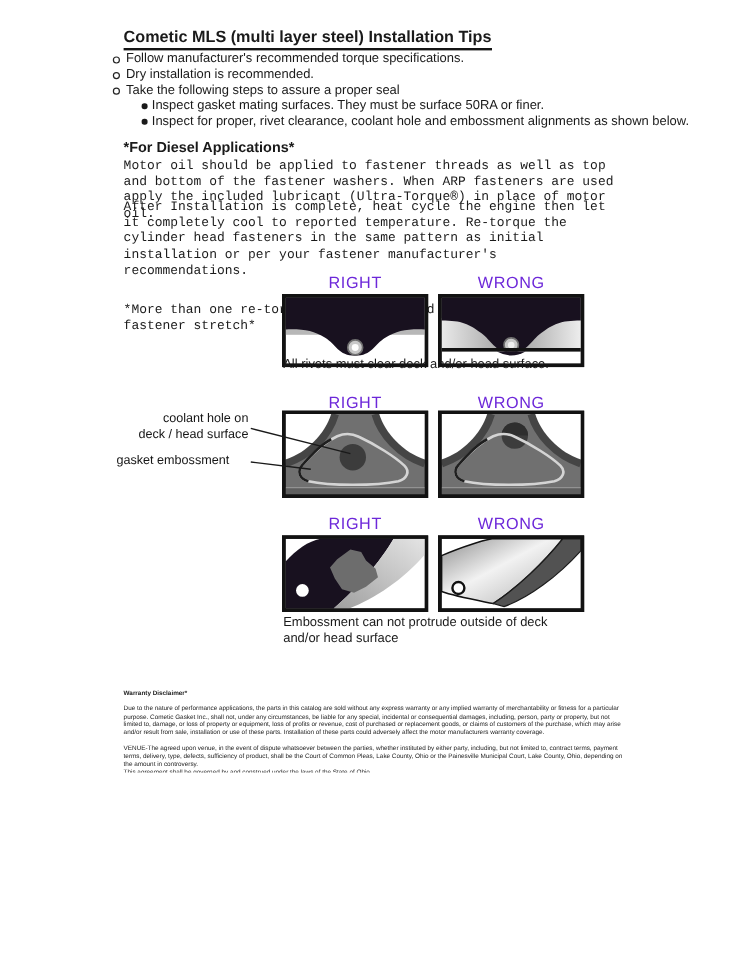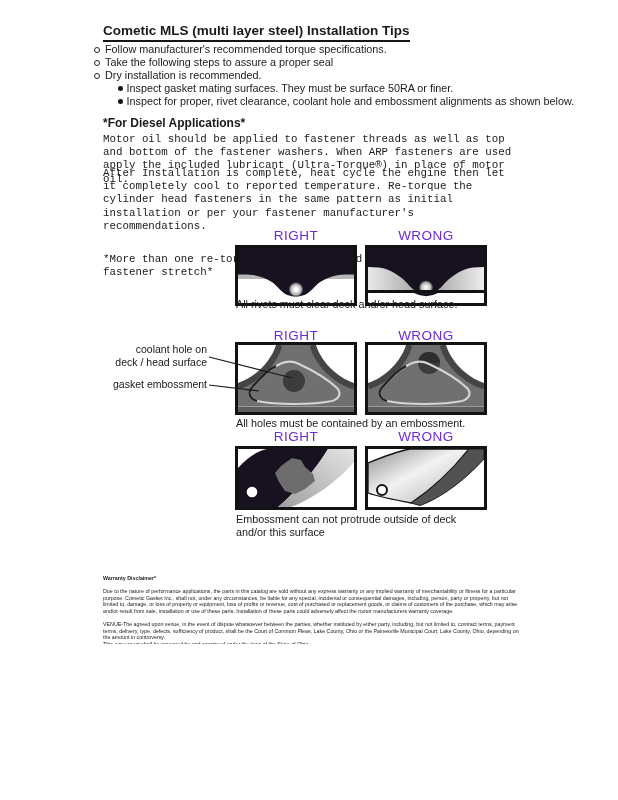--- a/index.html
+++ b/index.html
@@ -22,21 +22,21 @@
   .p1{top:133px;} .p2{top:167px;} .p3{top:209px;margin-top:44px;}
 
   .col-label{position:absolute;width:122px;text-align:center;font-size:13.5px;
              letter-spacing:.5px;color:#6d28d9;}
   .dbox{position:absolute;width:122px;}
   .dbox svg{display:block;}
   .caption{position:absolute;left:236px;font-size:10.8px;line-height:12.5px;white-space:pre-line;}
 
   .ann{position:absolute;width:110px;text-align:right;font-size:10.5px;line-height:12.5px;
        white-space:pre-line;color:#161616;}
-  .ann1{left:97px;top:343px;} .ann2{left:97px;top:378px;text-align:right;}
+  .ann1{left:97px;top:343px;} .ann2{left:81px;top:378px;text-align:right;}
   .leaders{position:absolute;left:0;top:0;pointer-events:none;z-index:6;}
 
   .fine{position:absolute;left:103px;top:575px;width:416px;font-size:5.3px;
         line-height:6.6px;color:#222;}
   .fine .fp-head{font-weight:bold;margin:0 0 6.5px 0;}
   .fine p{margin:0 0 6.6px 0;white-space:pre-line;}
 
   .pagenum{position:absolute;left:388px;top:760px;font-size:13px;color:#2a2a2a;}
 </style>
 </head>
@@ -46,25 +46,25 @@
 
   <div class="title">Cometic MLS (multi layer steel) Installation Tips</div>
 
   <div class="bullets">
     <div class="brow">
       <span class="dot-open"></span>
       <span>Follow manufacturer's recommended torque specifications.</span>
     </div>
     <div class="brow">
       <span class="dot-open"></span>
-      <span>Take the following steps to assure a proper seal</span>
+      <span>Dry installation is recommended.</span>
     </div>
     <div class="brow">
       <span class="dot-open"></span>
-      <span>Dry installation is recommended.</span>
+      <span>Take the following steps to assure a proper seal</span>
     </div>
     <div class="brow sub">
       <span class="dot-fill"></span>
       <span>Inspect gasket mating surfaces.  They must be surface 50RA or finer.</span>
     </div>
     <div class="brow sub">
       <span class="dot-fill"></span>
       <span>Inspect for proper, rivet clearance, coolant hole and embossment alignments as shown below.</span>
     </div>
   </div>
@@ -139,21 +139,20 @@
       <path d="M119,3 H81 C86,19 101,35 119,41 Z" fill="#ffffff"></path>
       <rect x="3" y="64" width="116" height="1" fill="#9b9b9b"></rect>
       <rect x="3" y="65" width="116" height="5" fill="#5e5e5e"></rect>
       <circle cx="64" cy="21" r="11" fill="#3c3c3c"></circle>
       <path d="M53,21 A11,11 0 0 1 75,21 Z" fill="#2e2e2e"></path>
       <path d="M22,59 C15,57 12,51 17,45.5 C26,35 36,26 46,21.5 C52,19 58,19 64,22 C78,28.5 94,38.5 102,46 C107,51 104,57 97,59 C78,63 40,63 22,59 Z" fill="none" stroke="#d4d4d4" stroke-width="2.2"></path>
       <path d="M22,59 C15,57 12,51 17,45.5 C26,35 33,28 41,24" fill="none" stroke="#1f1f1f" stroke-width="2.2"></path>
       <rect x="1.5" y="1.5" width="119" height="70" fill="none" stroke="#121212" stroke-width="3"></rect>
     </svg>
   </div>
-  <div class="caption" style="top:417px;">All holes must be contained by an embossment.</div>
 
   <svg class="leaders" width="618" height="800">
     <line x1="209" y1="357" x2="292" y2="378" stroke="#1a1a1a" stroke-width="1.2"></line>
     <line x1="209" y1="385" x2="259" y2="391" stroke="#1a1a1a" stroke-width="1.2"></line>
   </svg>
 
   <div class="col-label" style="left:235px;top:429px;">RIGHT</div>
   <div class="col-label" style="left:365px;top:429px;">WRONG</div>
 
   <div class="dbox" style="left:235px;top:446px;">
@@ -182,21 +181,21 @@
         </linearGradient>
       </defs>
       <rect x="1.5" y="1.5" width="119" height="61" fill="#ffffff" stroke="#121212" stroke-width="3"></rect>
       <path d="M3,17 C20,10 32,5.5 45,3 L104,3 C88,23 66,44 46,57 C31,54 14,51 3,47 Z" fill="url(#sv)" stroke="#121212" stroke-width="1.3"></path>
       <path d="M104,3 L119,3 L119,13 C100,34 76,52 55,59.5 L46,57 C66,44 88,23 104,3 Z" fill="#525252" stroke="#1c1c1c" stroke-width="1"></path>
       <circle cx="17" cy="44" r="5" fill="#ffffff" stroke="#121212" stroke-width="2"></circle>
       <rect x="1.5" y="1.5" width="119" height="61" fill="none" stroke="#121212" stroke-width="3"></rect>
     </svg>
   </div>
   <div class="caption" style="top:513px;">Embossment can not protrude outside of deck
-and/or this surface</div>
+and/or head surface</div>
 
   <div class="fine">
     <p class="fp-head">Warranty Disclaimer*</p>
     <p>Due to the nature of performance applications, the parts in this catalog are sold without any express warranty or any implied warranty of merchantability or fitness for a particular purpose.  Cometic Gasket Inc., shall not, under any circumstances, be liable for any special, incidental or consequential damages, including, person, party or property, but not limited to, damage, or loss of property or equipment, loss of profits or revenue, cost of purchased or replacement goods, or claims of customers of the purchase, which may arise and/or result from sale, installation or use of these parts.  Installation of these parts could adversely affect the motor manufacturers warranty coverage.</p>
     <p>VENUE-The agreed upon venue, in the event of dispute whatsoever between the parties, whether instituted by either party, including, but not limited to, contract terms, payment terms, delivery, type, defects, sufficiency of product, shall be the Court of Common Pleas, Lake County, Ohio or the Painesville Municipal Court, Lake County, Ohio, depending on the amount in controversy.
 This agreement shall be governed by and construed under the laws of the State of Ohio.</p>
     <p>All prices and terms are subject to change without notice.</p>
     <p>Terms COD- Secured with a completed dealer/jobber application on File, COD-Company check with a current credit card number on file.  Open accounts may be established by well rated firms.  A credit application is available upon request.  Open accounts are due payable Net 30 days from date of invoice.  No statement will be sent.  If an account becomes 60 or more days past due, it is subject to being placed on credit hold.  No orders will be shipped or new orders accepted until past due balance is paid.  If an account becomes 90 or more days past due, it is subject to being placed for collections.  All costs of collection are the responsibility of the customer, including attorney fees, court costs, and other expenses of litigation.</p>
     <p>Returns- Authorized (RGA) must be obtained in advance on all returns.  A packing slip or invoice number must accompany the merchandise.  No returns after 30 days from invoice date.  All returns are subject to a 25% restocking charge.  All custom designed and custom manufactured gaskets are non-returnable.</p>
     <p>Only catalog parts are returnable.

